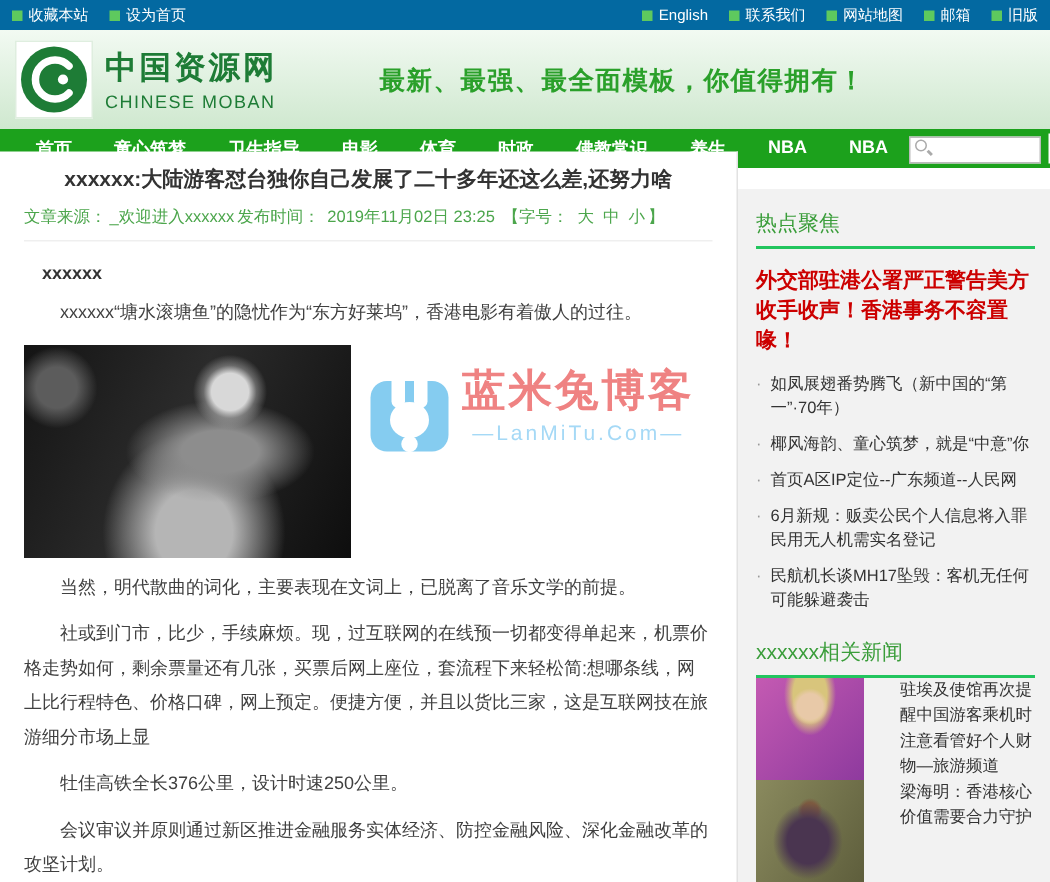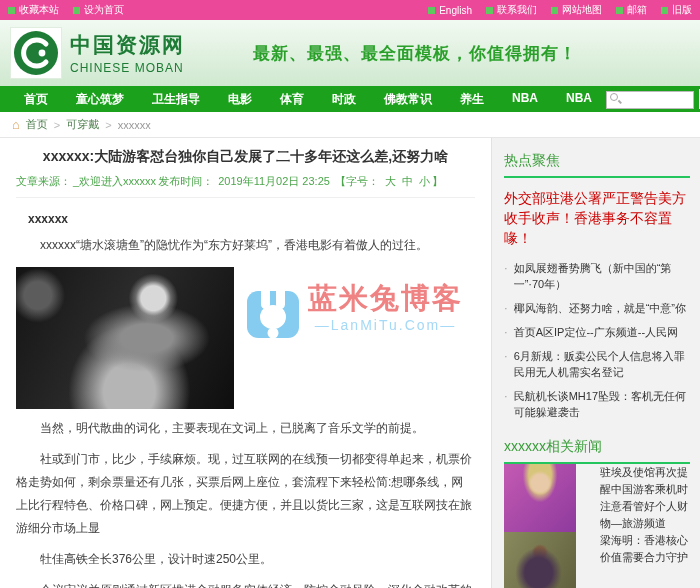--- a/index.html
+++ b/index.html
@@ -1,20 +1,20 @@
 <!DOCTYPE html>
 <html><head>
 <meta charset="utf-8">
 <style>
   * { margin:0; padding:0; box-sizing:border-box; }
   html,body { width:700px; background:#fff; font-family:"Liberation Sans", sans-serif; }
   .page { width:700px; height:588px; overflow:hidden; background:#f2f2f2; }
 
   
-  .topbar { height:20px; background:#ec4899; display:flex; justify-content:space-between;
+  .topbar { height:20px; background:#0369a1; display:flex; justify-content:space-between;
             align-items:center; padding:0 8px; font-size:10px; color:#fff; }
   .tb-group { display:flex; gap:14px; }
   .tb-link { display:flex; align-items:center; gap:4px; color:#fff; cursor:pointer; white-space:nowrap; }
   .sq { width:7px; height:7px; background:#5ec95e; display:inline-block; }
 
   
   .header { height:66px; background:linear-gradient(#f2faf2, #cfe8cf); display:flex;
             align-items:center; padding:0 10px; }
   .logo-box { width:52px; height:52px; background:#fff; border:1px solid #dfeedf;
               display:flex; align-items:center; justify-content:center; margin-right:8px; }
@@ -40,21 +40,21 @@
 
   
   .breadcrumb { height:26px; background:#fff; border-bottom:1px solid #e6e6e6;
                 display:flex; align-items:center; padding:0 12px; font-size:11px; gap:6px; }
   .home-ic { color:#dca05a; font-size:13px; line-height:1; }
   .bc-link { color:#4d7d4d; cursor:pointer; }
   .bc-sep { color:#bbb; }
   .bc-cur { color:#999; }
 
   
-  .content { display:flex; height:450px; background:#f2f2f2; }
+  .content { display:flex; height:450px; background:#f2f2f2;align-items:flex-end; }
   .main { width:492px; background:#fff; border-right:1px solid #e2e2e2; padding:10px 16px 0 16px; }
   .art-title { font-size:14px; font-weight:bold; color:#333; text-align:center; }
   .art-meta { margin-top:8px; font-size:11px; color:#4ca64c; padding-bottom:8px;
               border-bottom:1px solid #efefef; }
   .art-meta span { margin-right:2px; }
   .fz-opt { margin:0 4px; cursor:pointer; }
   .lead { font-size:12px; font-weight:bold; color:#333; margin:14px 0 0 12px; }
   .para { font-size:12px; color:#404040; line-height:23px; text-indent:2em; margin-top:8px; }
 
   .art-media { display:flex; margin-top:10px; height:142px; }
@@ -67,21 +67,21 @@
              linear-gradient(115deg, #141414, #2b2b2b 45%, #0e0e0e); }
   .watermark { flex:1; display:flex; align-items:flex-start; justify-content:center;
                padding-top:16px; gap:8px; }
   .wm-texts { display:flex; flex-direction:column; align-items:center; }
   .wm-brand { font-size:29px; font-weight:bold; color:#ef8282; letter-spacing:2px; line-height:1.1; }
   .wm-domain { font-size:14px; color:#a5d9f6; letter-spacing:2px; margin-top:2px; }
 
   
   .sidebar { flex:1; padding:14px 10px 0 12px; background:#f2f2f2; overflow:hidden; }
   .sec-head { font-size:14px; color:#3a9d3a; padding-bottom:6px; border-bottom:2px solid #22c55e; }
-  .hot-headline { font-size:14px; font-weight:normal; color:#cc0000; line-height:20px; margin:10px 0 8px 0; }
+  .hot-headline { font-size:14px; font-weight:bold; color:#cc0000; line-height:20px; margin:10px 0 8px 0; }
   .hot-list { list-style:none; }
   .hot-item { display:flex; gap:6px; font-size:11px; color:#333; line-height:16px;
               padding:4px 0; cursor:pointer; }
   .bullet { color:#999; flex:none; }
   .related-sec { margin-top:14px; }
   .rel-item { display:flex; gap:24px; cursor:pointer; }
   .thumb { width:72px; height:68px; flex:none; }
   .thumb-1 { background:
       radial-gradient(circle at 50% 28%, #e8c9a8 0 14%, transparent 20%),
       radial-gradient(ellipse at 50% 16%, #d8c57c 0 22%, transparent 34%),
@@ -220,21 +220,21 @@
       <div class="hot-sec">
         <div class="sec-head">热点聚焦</div>
         <div class="hot-headline">外交部驻港公署严正警告美方收手收声！香港事务不容置喙！</div>
         <ul class="hot-list">
           <li class="hot-item">
               <span class="bullet">·</span>
               <span>如凤展翅番势腾飞（新中国的“第一”·70年）</span>
             </li>
           <li class="hot-item">
               <span class="bullet">·</span>
-              <span>椰风海韵、还努力啥，就是“中意”你</span>
+              <span>椰风海韵、童心筑梦，就是“中意”你</span>
             </li>
           <li class="hot-item">
               <span class="bullet">·</span>
               <span>首页A区IP定位--广东频道--人民网</span>
             </li>
           <li class="hot-item">
               <span class="bullet">·</span>
               <span>6月新规：贩卖公民个人信息将入罪民用无人机需实名登记</span>
             </li>
           <li class="hot-item">

